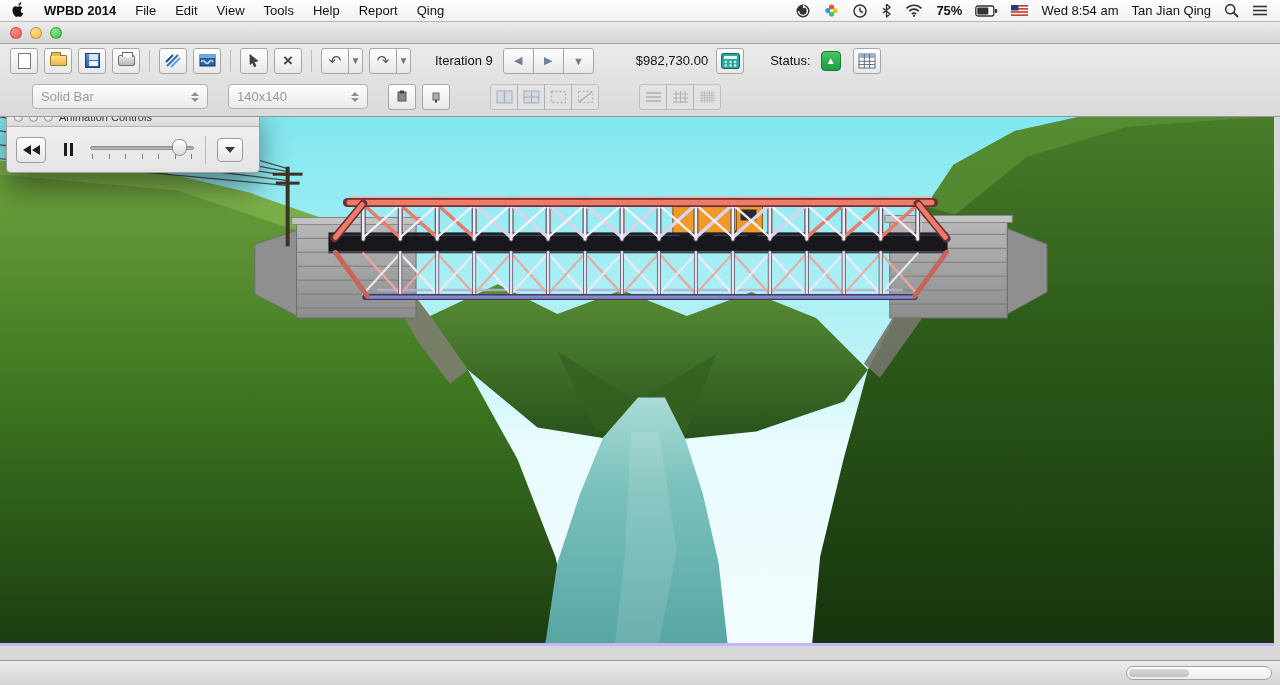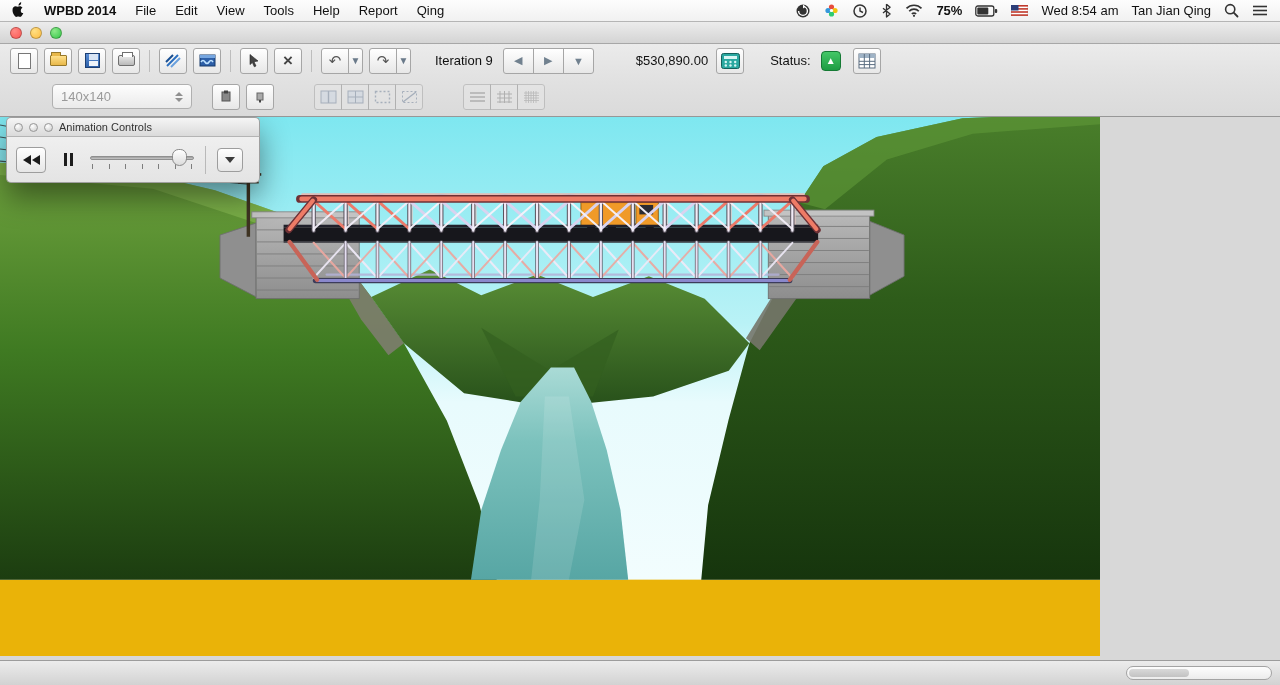--- a/index.html
+++ b/index.html
@@ -53,21 +53,21 @@
 
   
   .combo{height:25px;border:1px solid #b0b0b0;border-radius:4px;background:linear-gradient(#fdfdfd,#eaeaea);
     display:flex;align-items:center;padding:0 8px;font-size:13px;color:#9a9a9a;flex:0 0 auto;cursor:default}
   .carets{display:flex;flex-direction:column;gap:2px;margin-left:auto;padding-left:8px}
   .carets i{display:block;width:0;height:0;border-left:4px solid transparent;border-right:4px solid transparent}
   .carets .up{border-bottom:4px solid #909090}
   .carets .dn{border-top:4px solid #909090}
 
   
-  .scene{position:absolute;top:113px;left:0;width:1100px;height:543px;background:#eab308}
+  .scene{position:absolute;top:103px;left:0;width:1274px;height:543px;background:#c4b5fd}
   .scene svg{position:absolute;inset:0;display:block}
 
   
   .palette{position:absolute;left:6px;top:4px;width:254px;z-index:10;box-shadow:0 14px 30px rgba(0,0,0,.45);border-radius:5px}
   .palette-tb{height:20px;background:linear-gradient(#f5f5f5,#dadada);border:1px solid #9f9f9f;border-bottom:1px solid #b4b4b4;
     border-radius:5px 5px 0 0;display:flex;align-items:center;gap:6px;padding:0 7px;font-size:11px;color:#333}
   .pdot{width:9px;height:9px;border-radius:50%;background:radial-gradient(circle at 35% 30%,#fff,#cacaca);border:1px solid #979797;flex:0 0 auto}
   .palette-body{height:46px;background:linear-gradient(#efefef,#e4e4e4);border:1px solid #9f9f9f;border-top:0;border-radius:0 0 5px 5px;
     display:flex;align-items:center;padding:0 9px;gap:11px}
   .pbtn{width:30px;height:26px;border:1px solid #9d9d9d;border-radius:4px;background:linear-gradient(#fff,#e6e6e6);
@@ -277,21 +277,21 @@
           <span class="navglyph">◀</span>
         </div>
       <div class="tbtn" style="width:31px">
           <span class="navglyph">▶</span>
         </div>
       <div class="tbtn" style="width:31px">
           <span class="navglyph">▼</span>
         </div>
     </div>
 
-    <span class="cost">$530,890.00</span>
+    <span class="cost">$982,730.00</span>
     <div class="tbtn">
       <svg width="19" height="16" viewBox="0 0 19 16">
           <rect x="0.5" y="0.5" width="18" height="15" rx="2" fill="#2aa8a0" stroke="#15615c"></rect>
           <rect x="3" y="3" width="13" height="3" fill="#d9f6f4"></rect>
           <circle cx="4.8" cy="9" r="1.2" fill="#d9f6f4"></circle>
           <circle cx="9.5" cy="9" r="1.2" fill="#d9f6f4"></circle>
           <circle cx="14.2" cy="9" r="1.2" fill="#d9f6f4"></circle>
           <circle cx="4.8" cy="12.5" r="1.2" fill="#d9f6f4"></circle>
           <circle cx="9.5" cy="12.5" r="1.2" fill="#d9f6f4"></circle>
           <circle cx="14.2" cy="12.5" r="1.2" fill="#d9f6f4"></circle>
@@ -310,20 +310,27 @@
           <line x1="6.3" y1="1" x2="6.3" y2="15" stroke="#5a6d80"></line>
           <line x1="11.6" y1="1" x2="11.6" y2="15" stroke="#5a6d80"></line>
           <line x1="1" y1="8.3" x2="17" y2="8.3" stroke="#5a6d80"></line>
           <line x1="1" y1="11.6" x2="17" y2="11.6" stroke="#5a6d80"></line>
         </svg>
     </div>
   </div>
 
   <div class="toolbar2">
     <div class="gap20"></div>
+    <div class="combo" style="width:176px">
+      <span>Solid Bar</span>
+      <span class="carets">
+          <i class="up"></i>
+          <i class="dn"></i>
+        </span>
+    </div>
     <div class="gap20"></div>
     <div class="combo" style="width:140px">
       <span>140x140</span>
       <span class="carets">
           <i class="up"></i>
           <i class="dn"></i>
         </span>
     </div>
     <div class="gap20"></div>
     <div class="tbtn">

